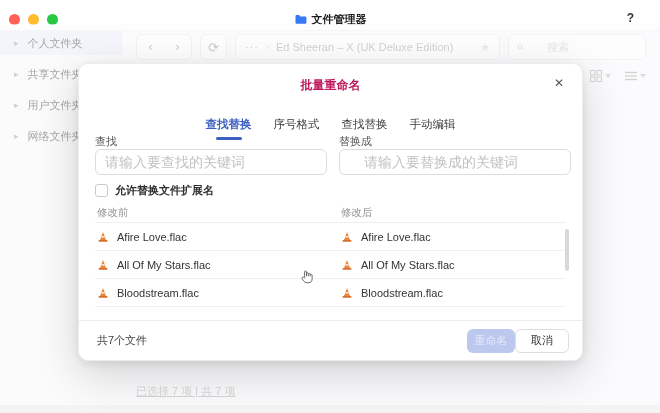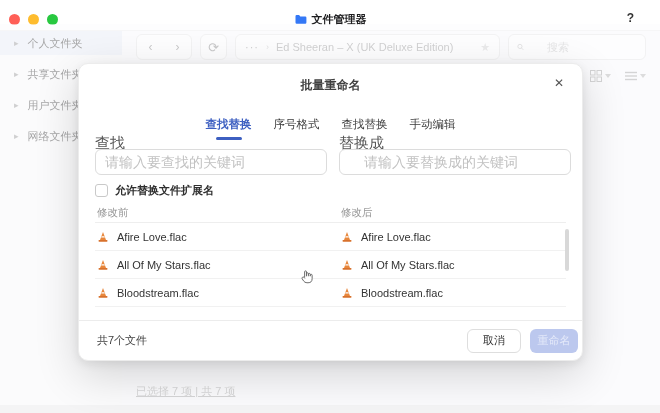--- a/index.html
+++ b/index.html
@@ -45,29 +45,29 @@
   .caret { width:0; height:0; border-left:3px solid transparent; border-right:3px solid transparent; border-top:4px solid #b5b5b5; }
 
   .statusbar { position:absolute; left:14px; bottom:14px; font-size:11px; color:#a9a9a9;text-decoration:underline; }
   .bottomstrip { position:absolute; left:0; bottom:0; width:100%; height:8px; background:#ececec; }
 
   
   .overlay { position:absolute; left:0; top:24px; width:660px; height:389px; background:rgba(252,252,253,0.55); z-index:10; }
 
   
   .dialog { position:absolute; left:78px; top:63px; width:505px; height:298px; background:#ffffff; border:1px solid #ececec; border-radius:10px; box-shadow:0 14px 44px rgba(0,0,0,0.16), 0 3px 10px rgba(0,0,0,0.08); z-index:20; }
-  .dlg-title { position:absolute; left:0; right:0; top:13px; text-align:center; font-size:12px; font-weight:bold; color:#404040; }
+  .dlg-title { position:absolute; left:0; right:0; top:13px; text-align:center; font-size:12px; font-weight:bold; color:#be185d; }
   .dlg-close { position:absolute; right:15px; top:11px; width:16px; height:16px; display:flex; align-items:center; justify-content:center; font-size:12px; color:#555; }
 
   .tabs { position:absolute; left:0; right:0; top:53px; display:flex; justify-content:center; gap:22px; }
   .tab { font-size:11.5px; color:#3c3c3c; padding-bottom:8px; position:relative; }
   .tab.active { color:#3d5fc1; font-weight:bold; }
   .tab.active::after { content:""; position:absolute; left:50%; transform:translateX(-50%); bottom:0; width:26px; height:3px; border-radius:2px; background:#3d5fc1; }
 
-  .form-label { position:absolute; top:70px; font-size:15px; color:#555; }
+  .form-label { position:absolute; top:70px; font-size:11px; color:#555; }
   .form-label.l1 { left:16px; }
   .form-label.l2 { left:260px; }
   .txt-input { position:absolute; top:85px; width:232px; height:26px; border:1px solid #dcdcdc; border-radius:6px; padding:0 9px; font-size:14px; color:#333; outline:none; background:#fff; font-family:inherit; }
   .txt-input::placeholder { color:#c2c2c2; }
   .txt-input.i1 { left:16px; }
   .txt-input.i2 { left:260px;padding-left:24px; }
 
   .chk-row { position:absolute; left:16px; top:119px; display:flex; align-items:center; gap:7px; }
   .chk-box { width:13px; height:13px; border:1px solid #c9c9c9; border-radius:3px; background:#fff; }
   .chk-lbl { font-size:11px; color:#2f2f2f; font-weight:bold; }
@@ -261,22 +261,22 @@
             <rect x="1.5" y="9" width="9" height="1.8" rx="0.7" fill="#d8712c"></rect>
           </svg>
         <span class="fname">Bloodstream.flac</span>
       </div>
     </div>
 
     <div class="scrollbar"></div>
 
     <div class="dlg-footer">
       <div class="file-count">共7个文件</div>
+      <button class="btn btn-confirm" disabled="">重命名</button>
       <button class="btn btn-cancel">取消</button>
-      <button class="btn btn-confirm" disabled="">重命名</button>
     </div>
   </div>
 
   <div class="cursor">
     <svg width="15" height="17" viewBox="0 0 24 26">
       <path d="M9 14V5.5a1.5 1.5 0 0 1 3 0V12m0-3.5a1.5 1.5 0 0 1 3 0V12m0-2.5a1.5 1.5 0 0 1 3 0V12m0-1a1.5 1.5 0 0 1 3 0v5.5a6.5 6.5 0 0 1-6.5 6.5h-1.8a6.5 6.5 0 0 1-5.4-2.9L5 16.5a1.9 1.9 0 0 1 3.1-2.1l0.9 1.2" fill="#ffffff" stroke="#6b6b6b" stroke-width="1.6" stroke-linecap="round" stroke-linejoin="round"></path>
     </svg>
   </div>
 
 </div>

